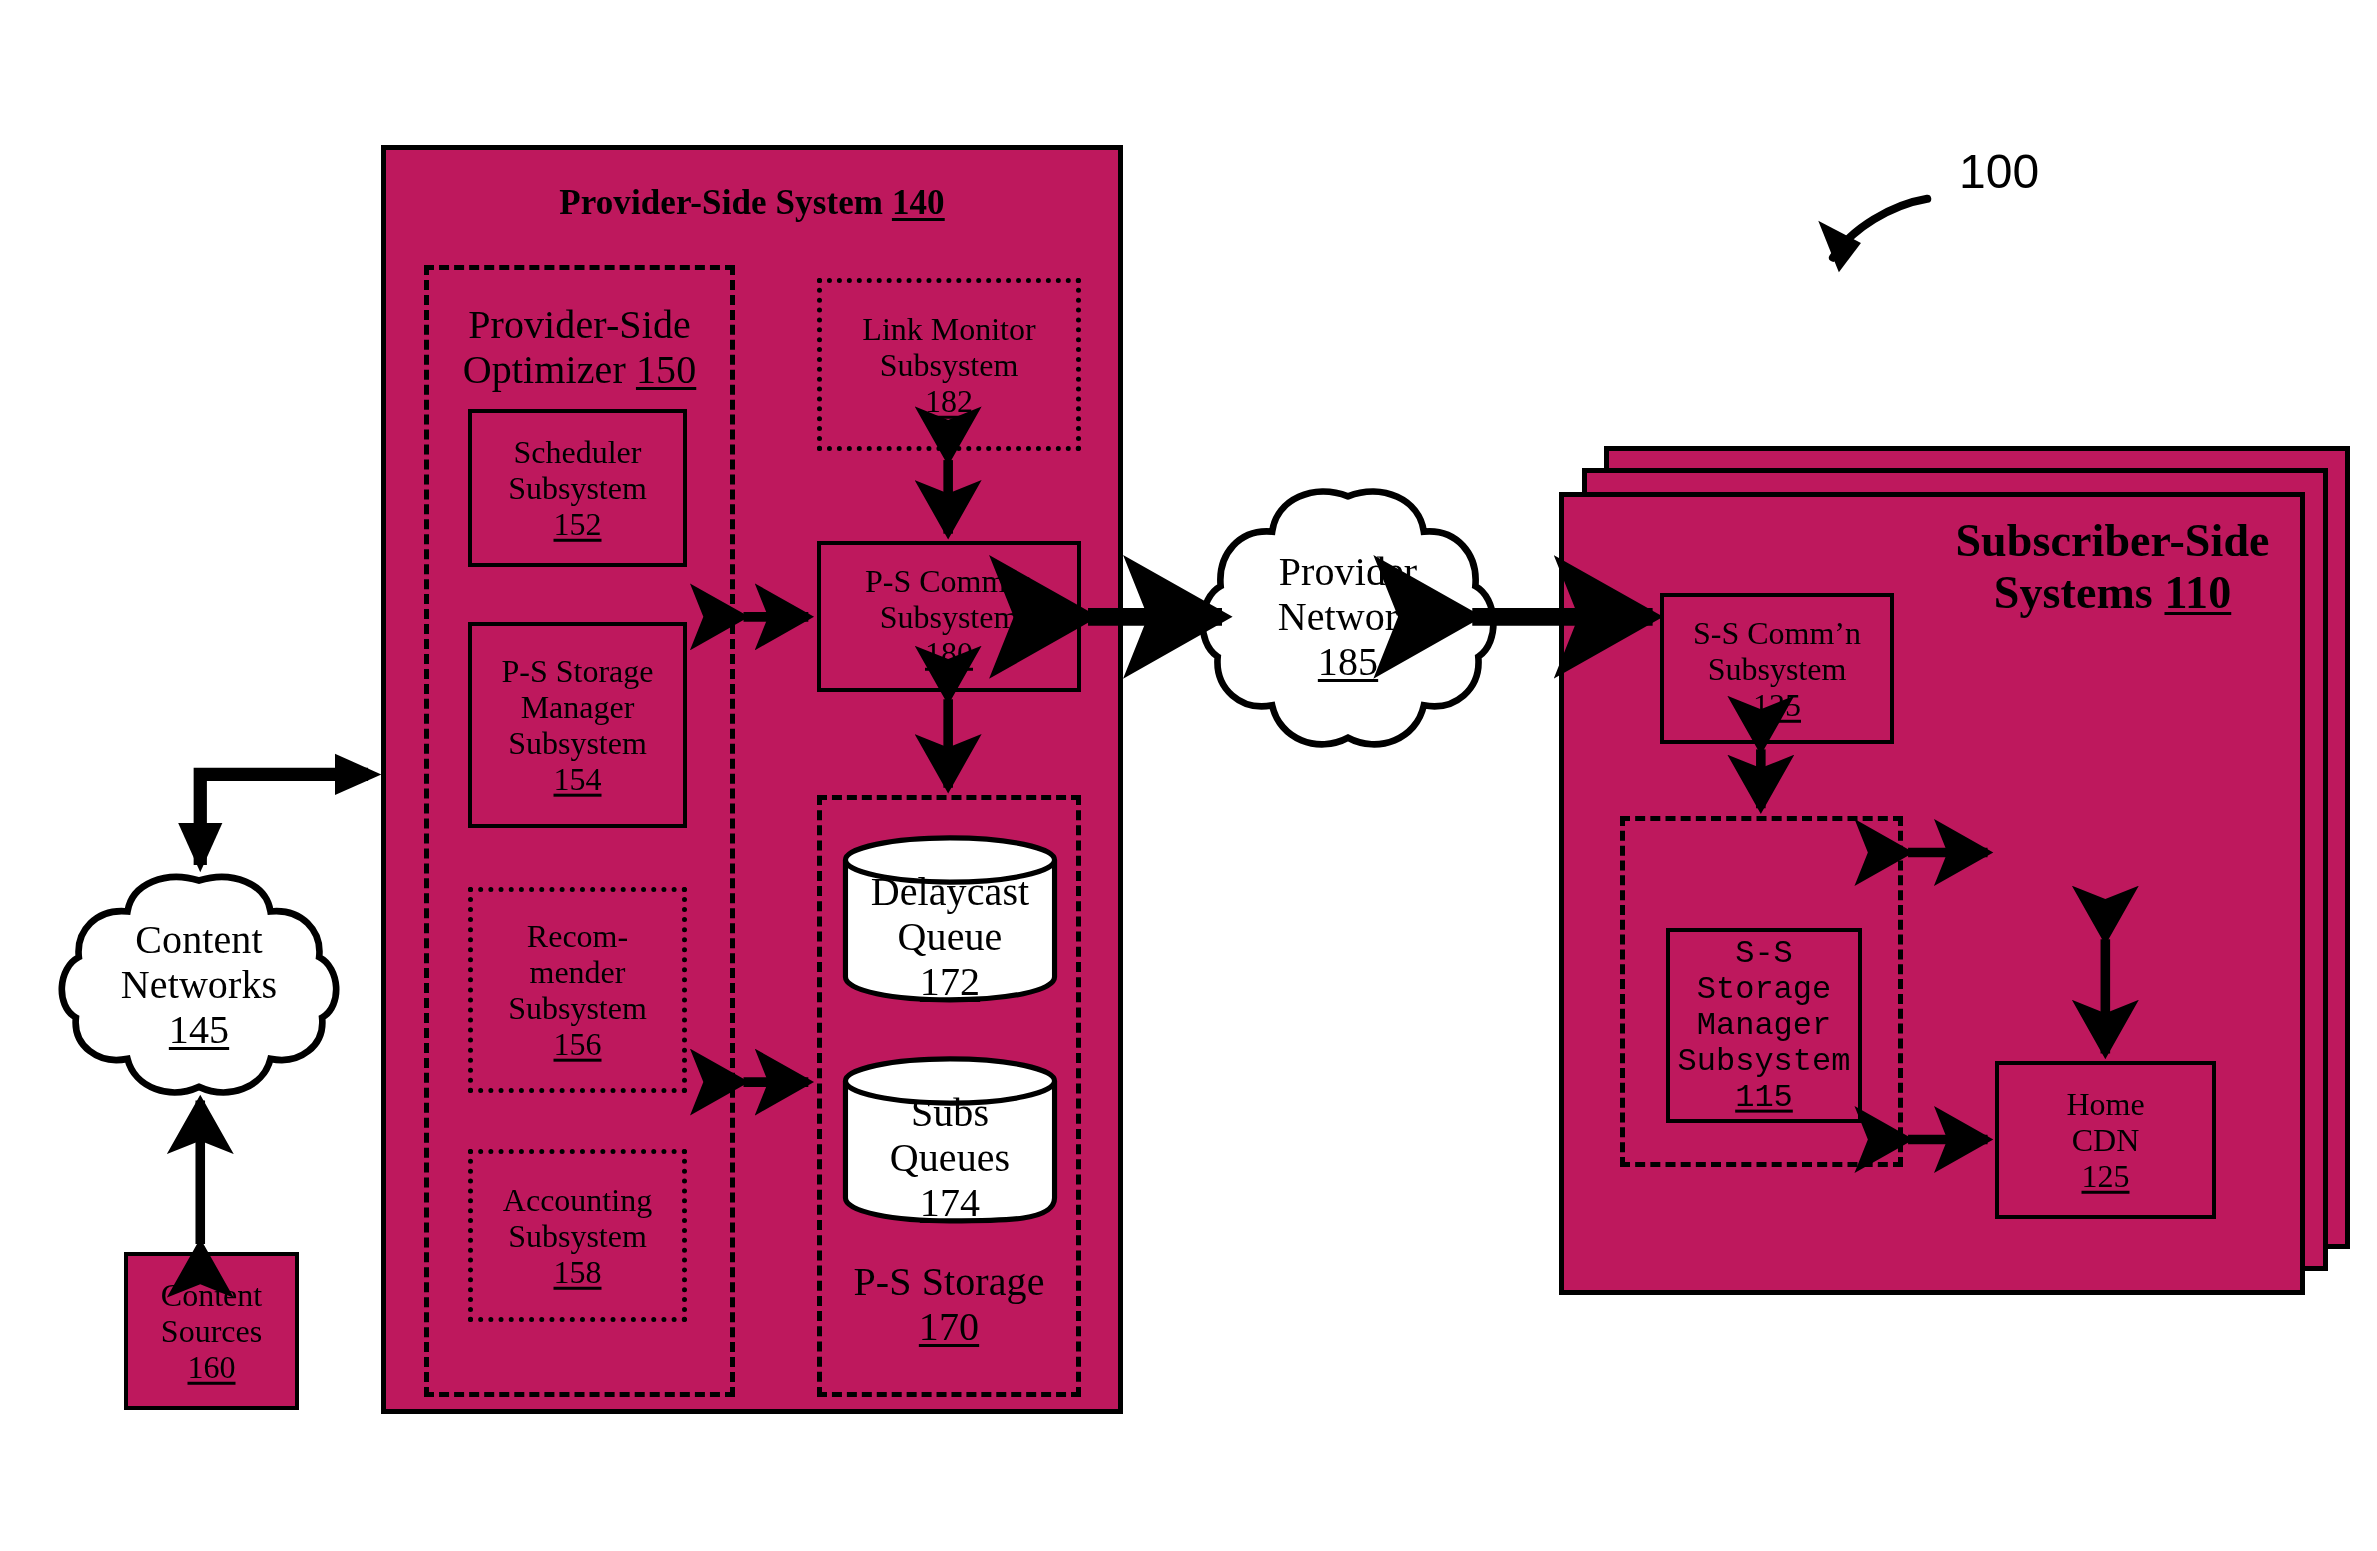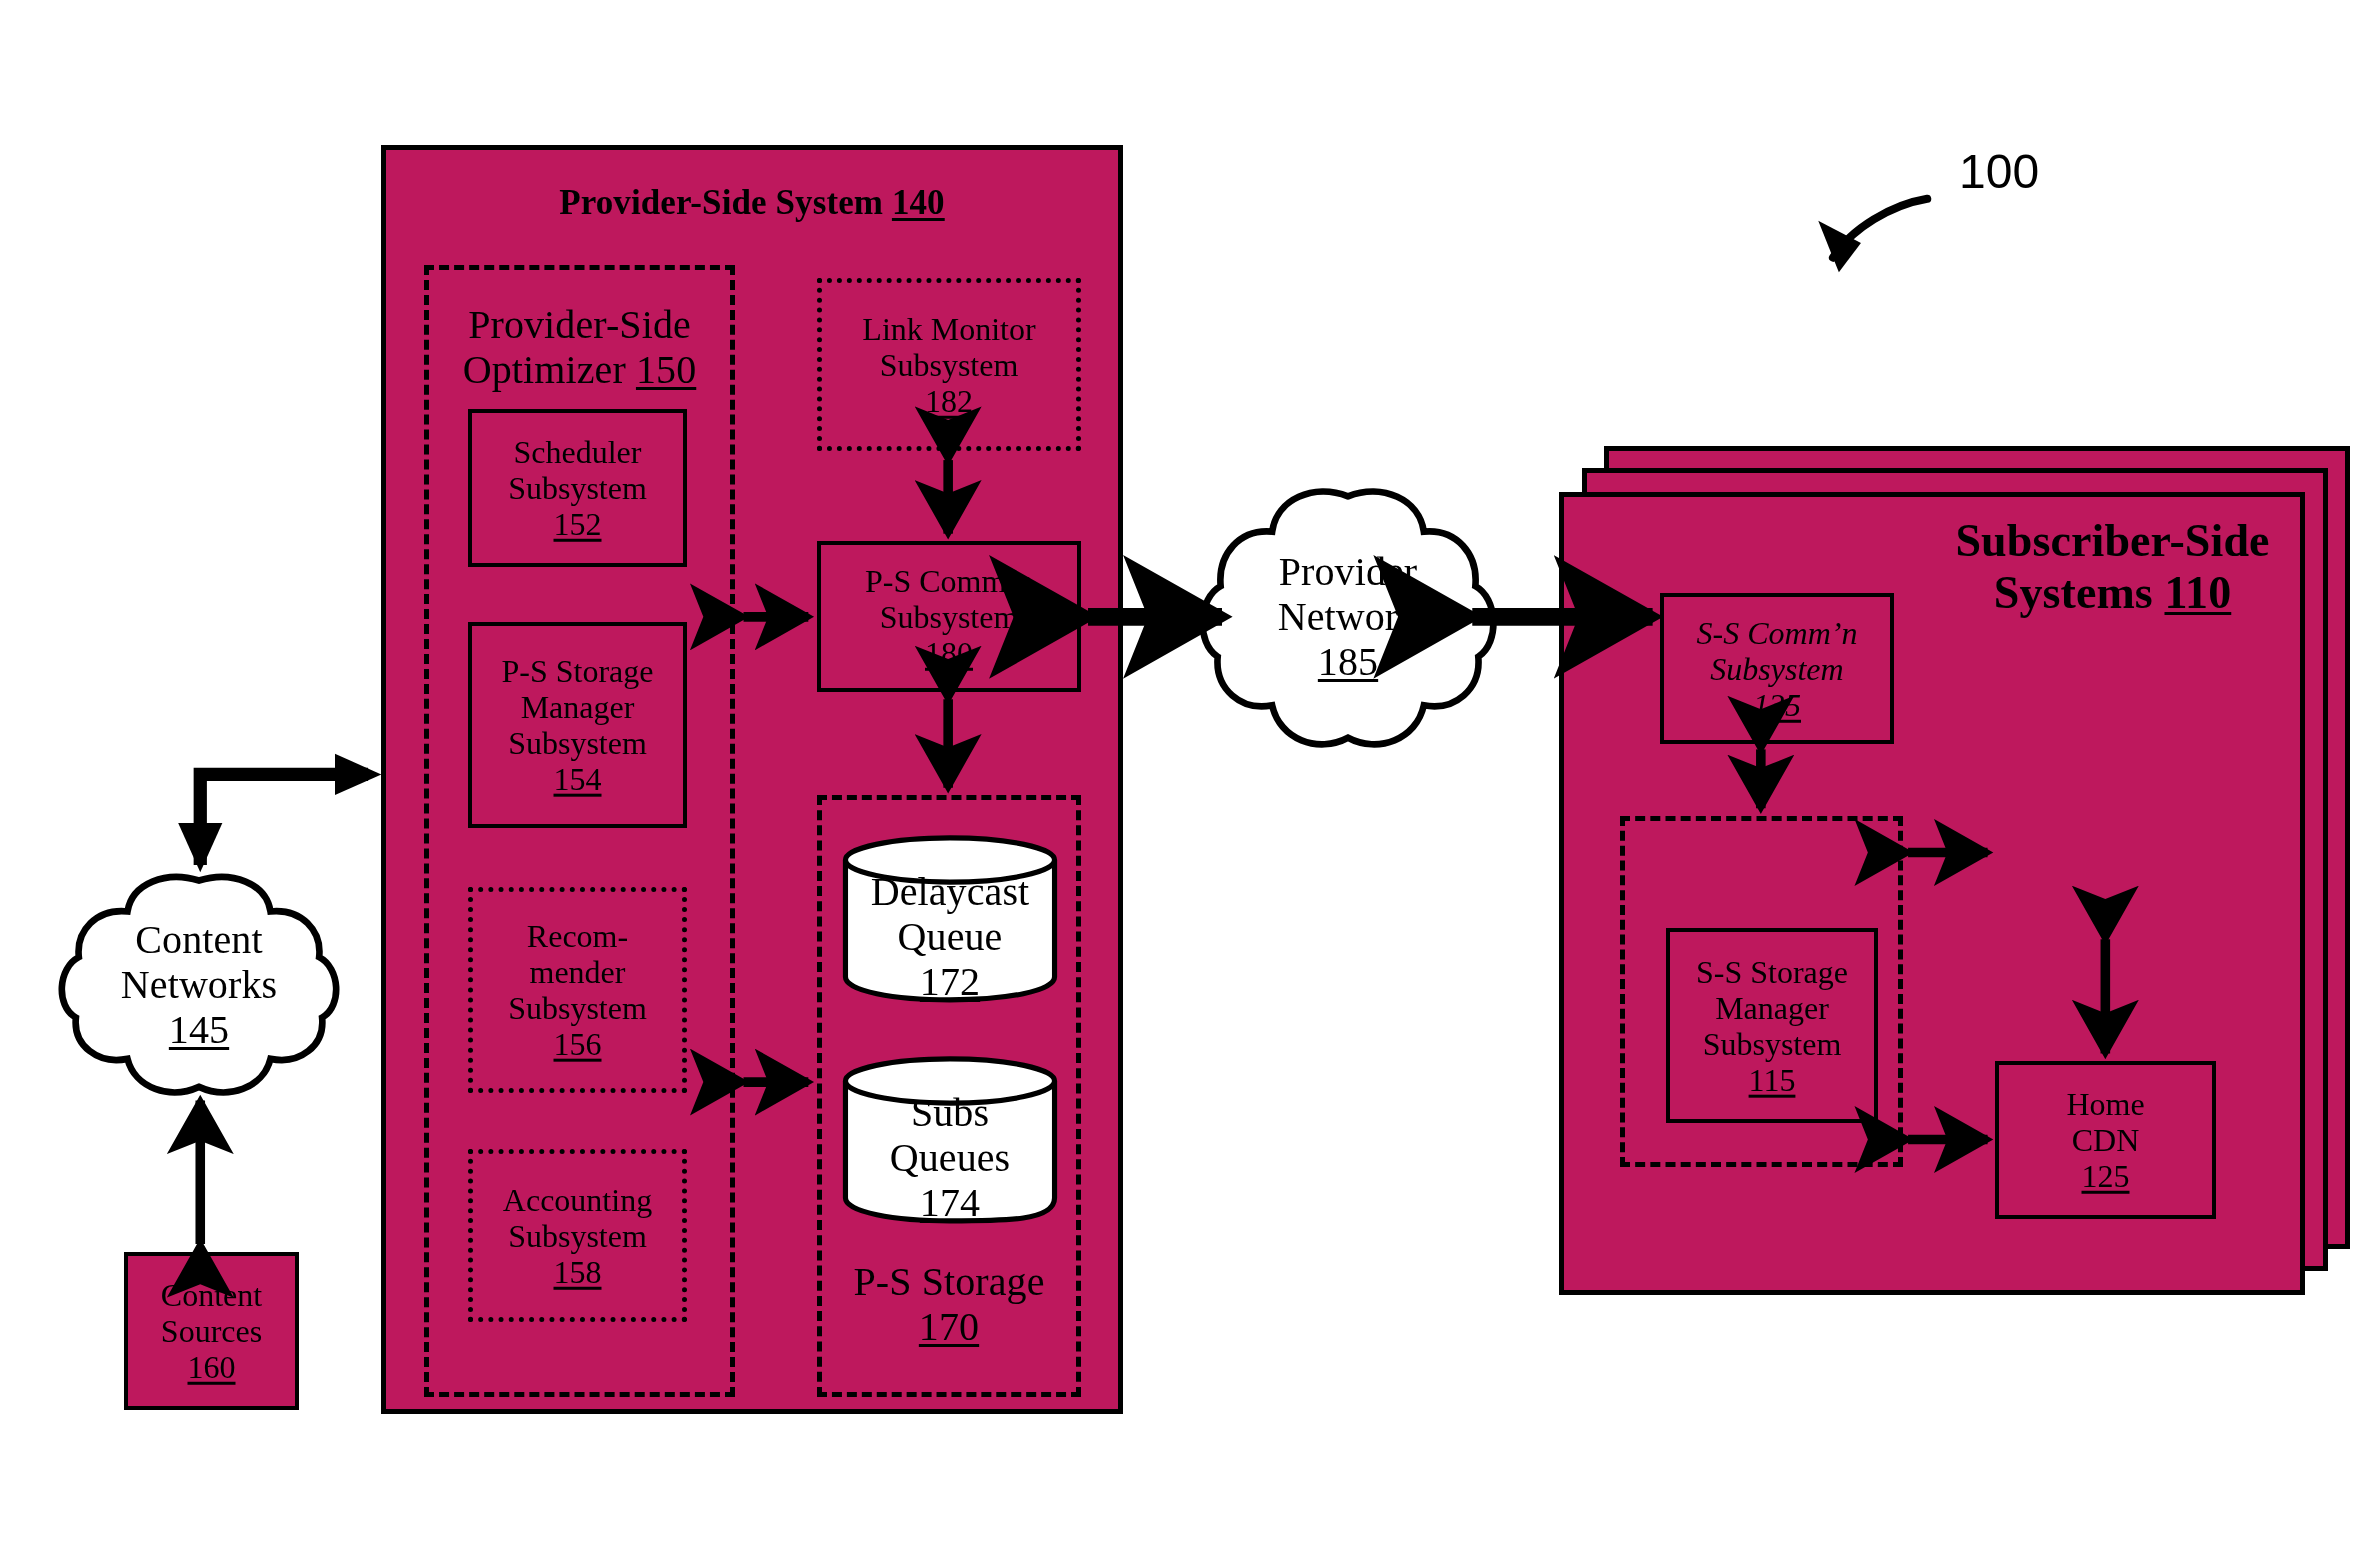--- a/index.html
+++ b/index.html
@@ -186,31 +186,31 @@
   <div class="box solid" style="left:1559px;top:492px;width:746px;height:803px;"></div>
 
   <div class="lbl bold" style="left:1936px;top:515px;width:353px;font-size:46px;">
     <div>Subscriber-Side</div>
     <div>
       <span>Systems</span>
       <span class="ul">110</span>
     </div>
   </div>
 
-  <div class="box solid-thin" style="left:1660px;top:593px;width:234px;height:151px;font-style:italic;">
+  <div class="box solid-thin" style="left:1660px;top:593px;width:234px;height:151px;">
     <div class="ctr-txt">
       <div>S-S Comm’n</div>
       <div>Subsystem</div>
       <div class="ul">135</div>
     </div>
   </div>
 
   <div class="box dashed" style="left:1620px;top:816px;width:283px;height:351px;"></div>
 
-  <div class="box solid-thin" style="left:1666px;top:928px;width:212px;height:195px;">
+  <div class="box solid-thin" style="left:1666px;top:928px;width:196px;height:195px;font-family:Liberation Mono, monospace;">
     <div class="ctr-txt">
       <div>S-S Storage</div>
       <div>Manager</div>
       <div>Subsystem</div>
       <div class="ul">115</div>
     </div>
   </div>
 
 
   <div class="box solid-thin" style="left:1995px;top:1061px;width:221px;height:158px;">

